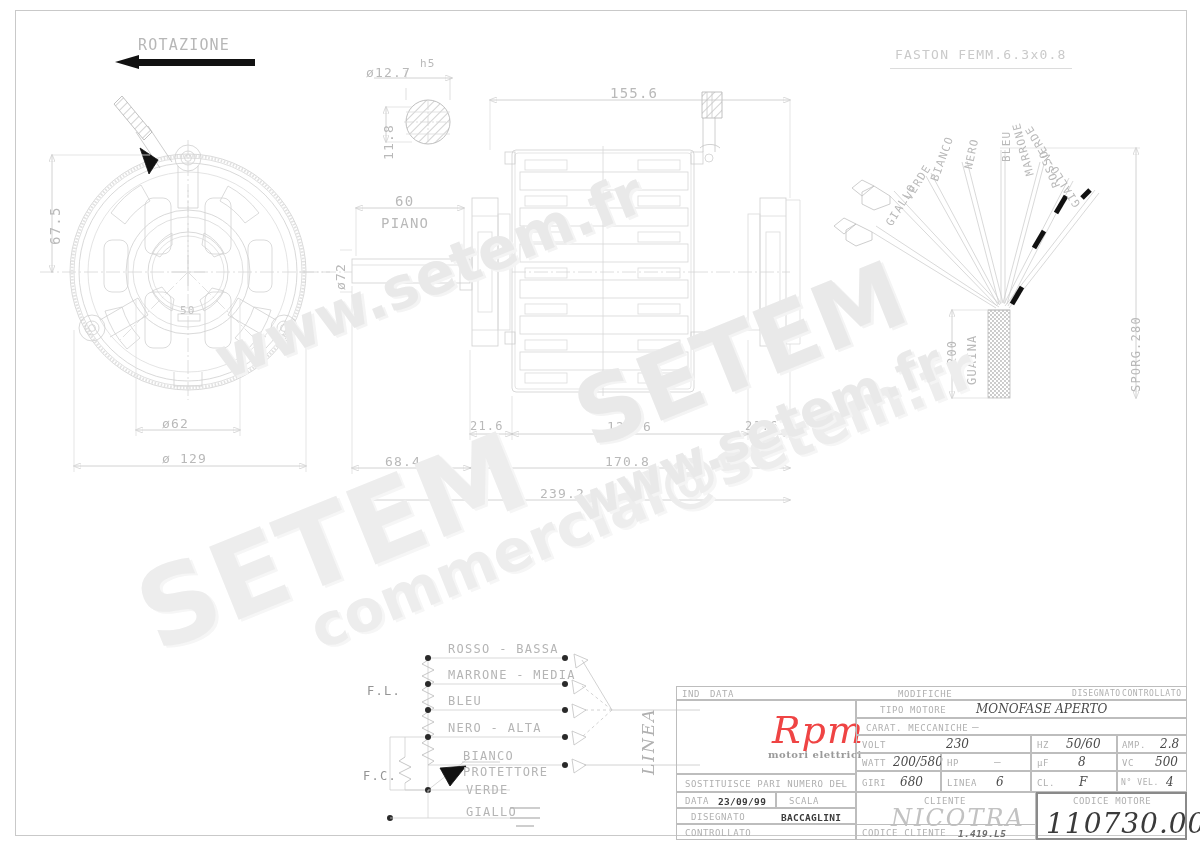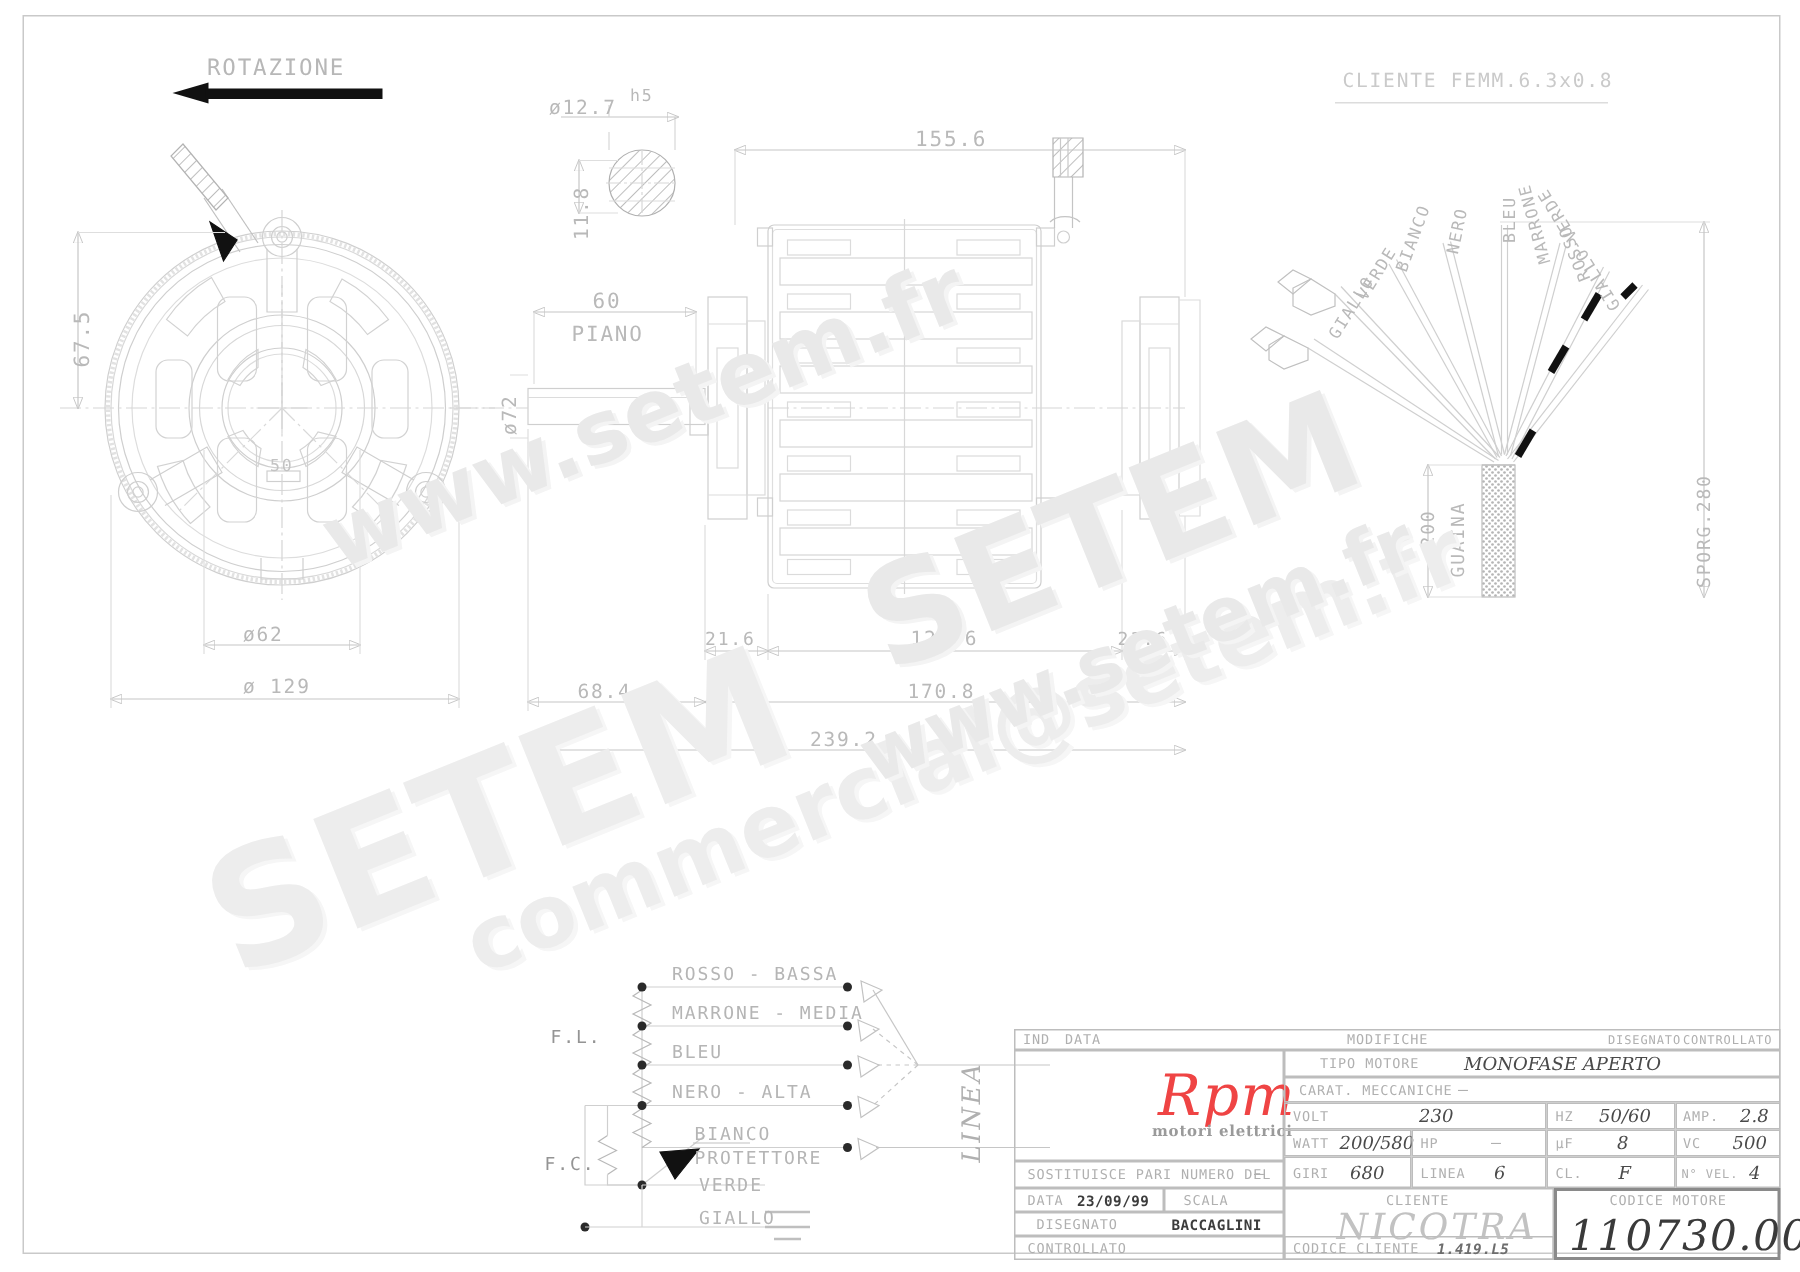--- a/index.html
+++ b/index.html
@@ -382,21 +382,21 @@
 
     </g>
   </svg>
 
   <div class="t" style="left:138px;top:38px;font-size:15px;color:#b7b7b7;">ROTAZIONE</div>
   <div class="rot-arrow">
     <div class="head"></div>
       <div class="shaft"></div>
   </div>
 
-  <div class="t" style="left:895px;top:48px;font-size:13px;color:#cacaca;">CLIENTE FEMM.6.3x0.8</div>
+  <div class="t" style="left:895px;top:48px;font-size:13px;color:#cacaca;">FASTON FEMM.6.3x0.8</div>
   <div class="ln hl" style="left:890px;top:68px;width:182px;background:#dcdcdc;"></div>
 
   <div class="t vert" style="left:48px;top:245px;transform:rotate(-90deg);font-size:14px;">67.5</div>
   <div class="t vert" style="left:334px;top:290px;transform:rotate(-90deg);font-size:13px;">ø72</div>
   <div class="t" style="left:162px;top:417px;font-size:13px;">ø62</div>
   <div class="t" style="left:162px;top:452px;font-size:13px;">ø 129</div>
   <div class="t" style="left:180px;top:305px;font-size:11px;color:#c3c3c3;">50</div>
 
   <div class="t" style="left:366px;top:66px;font-size:13px;">ø12.7</div>
   <div class="t" style="left:420px;top:58px;font-size:11px;">h5</div>

